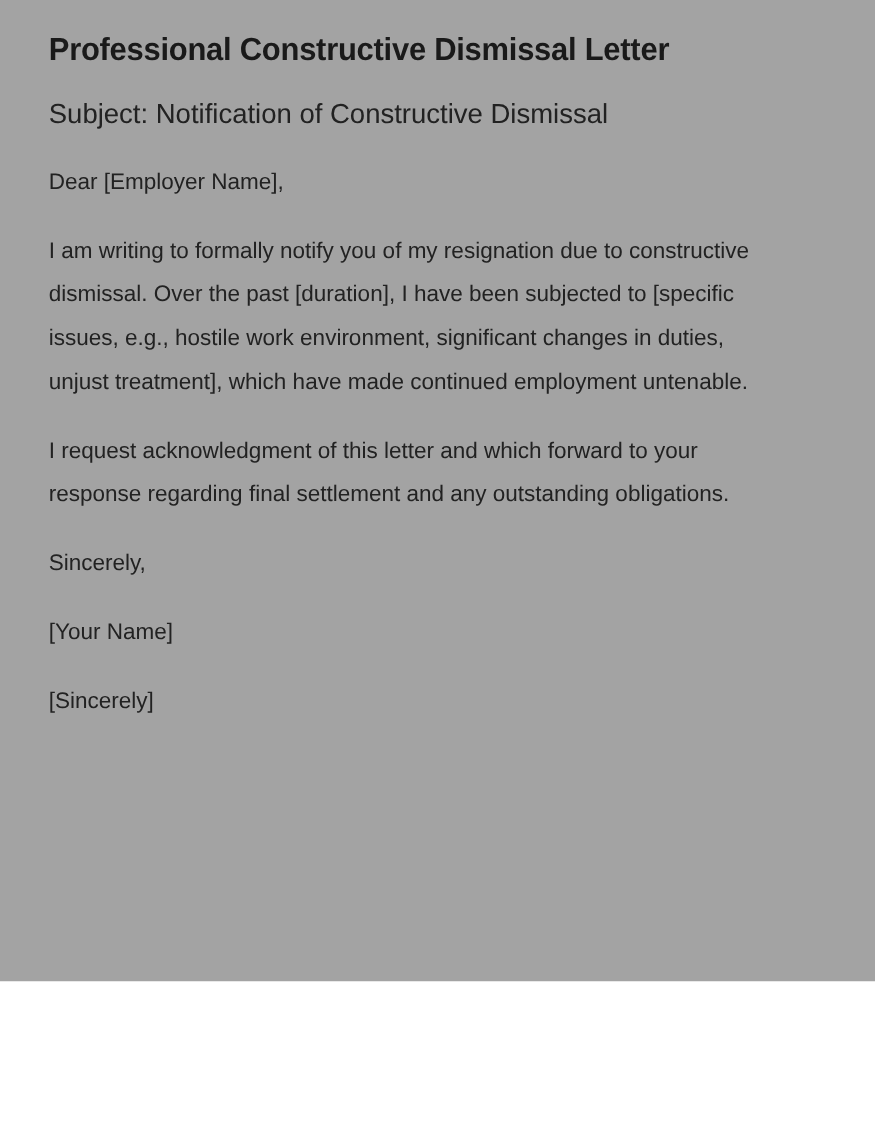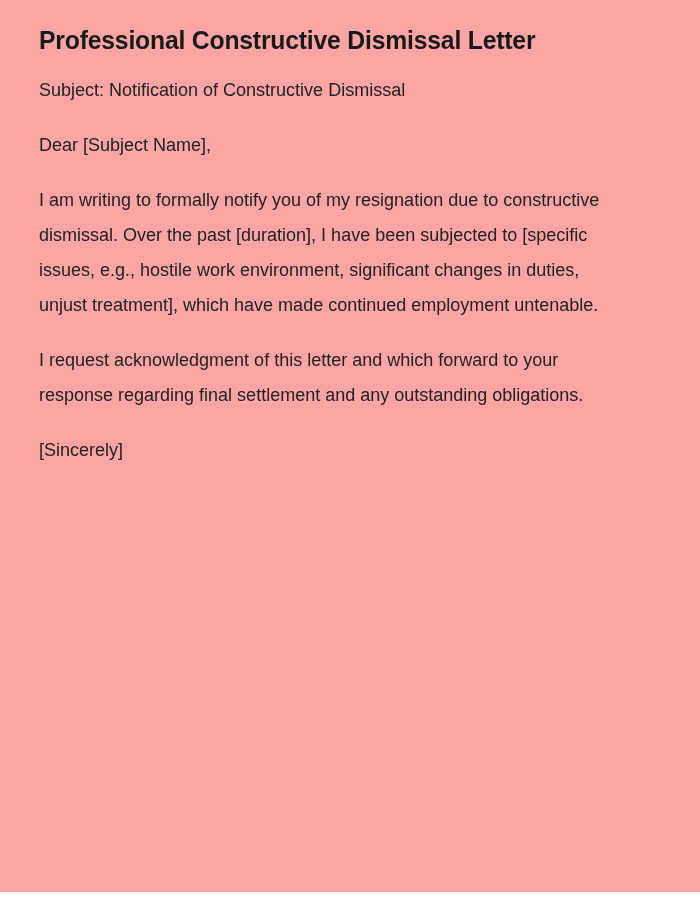--- a/index.html
+++ b/index.html
@@ -11,38 +11,38 @@
     width: 700px;
     height: 907px;
     font-family: "Liberation Sans", sans-serif;
     color: #222222;
     -webkit-font-smoothing: antialiased;
     overflow: hidden;
   }
   .page {
     box-sizing: border-box;
     width: 700px;
-    height: 892px;
+    height: 785px;
     padding: 24px 82px 0 39px;
-    background: #fca5a5;
+    background: #a3a3a3;
   }
   .doc-title {
     font-size: 25.5px;
     line-height: 32px;
     font-weight: 700;
     letter-spacing: -0.2px;
     color: #1a1a1a;
     margin: 0 0 17px 0;
     font-stretch: condensed;
     transform: scaleX(0.97);
     transform-origin: left center;
     white-space: nowrap;
   }
   .subject-line {
-    font-size: 18px;
+    font-size: 22px;
     line-height: 35px;
     margin: 0 0 20px 0;
     color: #222222;
   }
   .para {
     font-size: 18px;
     line-height: 35px;
     margin: 0 0 20px 0;
     color: #222222;
     max-width: 595px;
@@ -61,25 +61,27 @@
 </style>
 </head>
 <body>
 
 <div class="page">
 
   <h1 class="doc-title">Professional Constructive Dismissal Letter</h1>
 
   <p class="subject-line">Subject: Notification of Constructive Dismissal</p>
 
-  <p class="salutation">Dear [Subject Name],</p>
+  <p class="salutation">Dear [Employer Name],</p>
 
   <p class="para">I am writing to formally notify you of my resignation due to constructive dismissal. Over the past [duration], I have been subjected to [specific issues, e.g., hostile work environment, significant changes in duties, unjust treatment], which have made continued employment untenable.</p>
 
 
   <p class="para">I request acknowledgment of this letter and which forward to your response regarding final settlement and any outstanding obligations.</p>
 
+  <p class="closing">Sincerely,</p>
 
+  <p class="sig-line">[Your Name]</p>
 
   <p class="sig-line">[Sincerely]</p>
 
 
 </div>
 
 </body></html>

